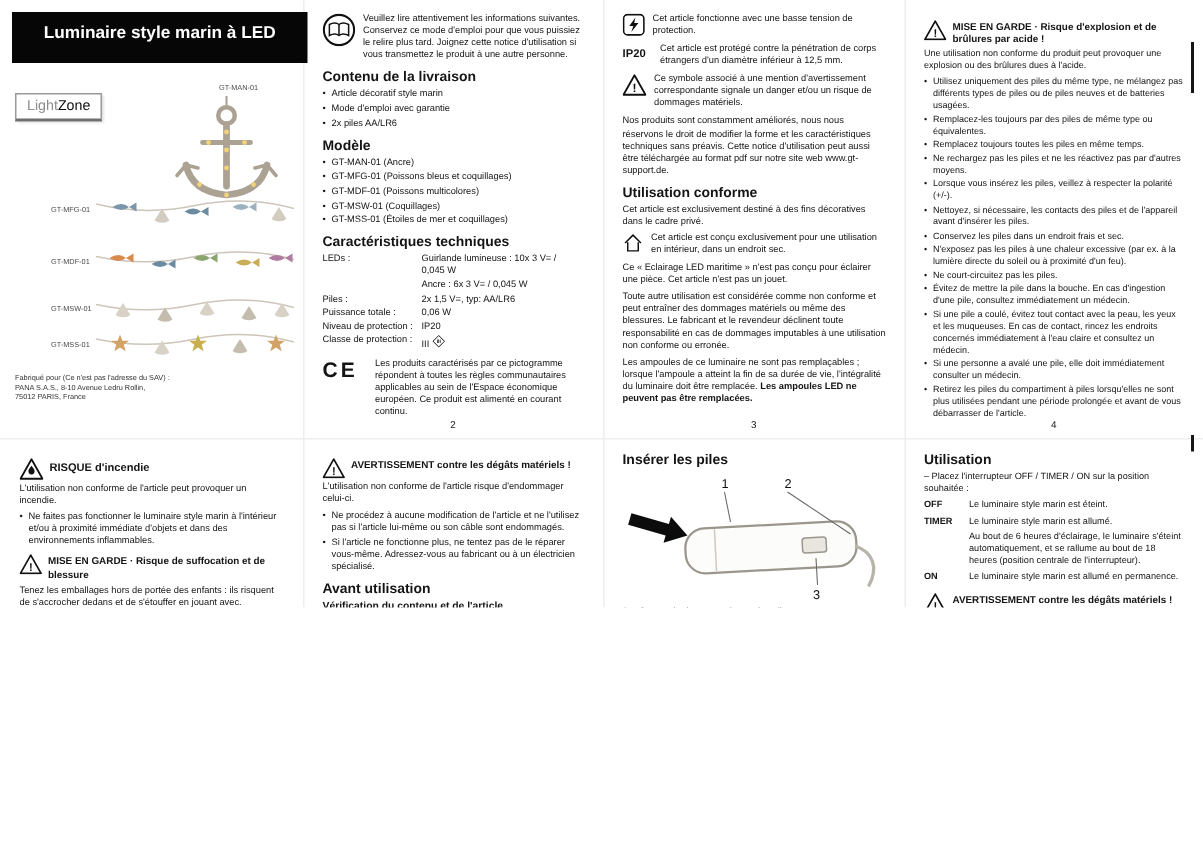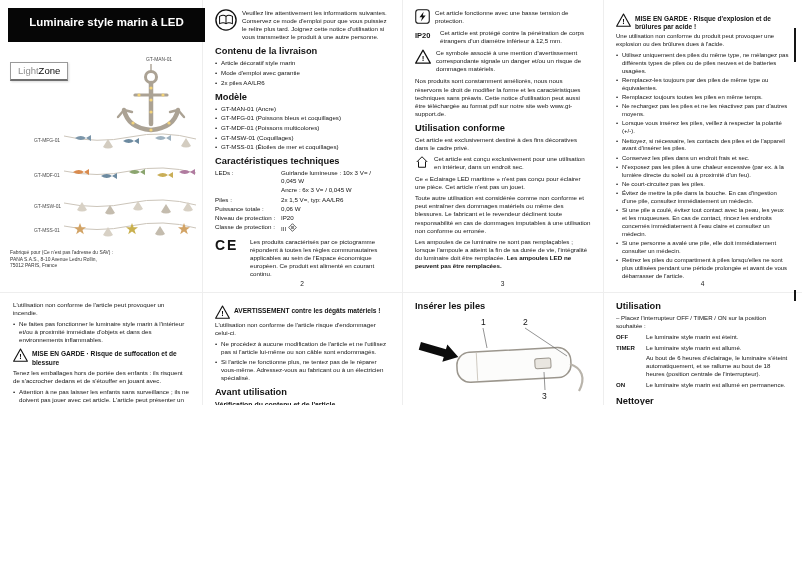--- a/index.html
+++ b/index.html
@@ -284,20 +284,29 @@
         <li>Ne court-circuitez pas les piles.</li>
         <li>Évitez de mettre la pile dans la bouche. En cas d'ingestion d'une pile, consultez immédiatement un médecin.</li>
         <li>Si une pile a coulé, évitez tout contact avec la peau, les yeux et les muqueuses. En cas de contact, rincez les endroits concernés immédiatement à l'eau claire et consultez un médecin.</li>
         <li>Si une personne a avalé une pile, elle doit immédiatement consulter un médecin.</li>
         <li>Retirez les piles du compartiment à piles lorsqu'elles ne sont plus utilisées pendant une période prolongée et avant de vous débarrasser de l'article.</li>
       </ul>
       <div class="pageno">4</div>
     </div>
 
     <div class="page">
+      <div class="warn-head">
+        <span class="icon">
+          <svg width="16" height="15" viewBox="0 0 24 22">
+              <path d="M12 1.5 L23 21 H1 Z" fill="#fff" stroke="#111" stroke-width="1.8" stroke-linejoin="round"></path>
+              <path d="M12 8 c2 2.6 3.1 3.8 3.1 5.6 a3.1 3.1 0 0 1 -6.2 0 c0-1.8 1.1-3 3.1-5.6 z" fill="#111"></path>
+            </svg>
+        </span>
+        <div class="ttl" style="font-size:7.4px">RISQUE d'incendie</div>
+      </div>
       <p>L'utilisation non conforme de l'article peut provoquer un incendie.</p>
       <ul class="b">
         <li>Ne faites pas fonctionner le luminaire style marin à l'intérieur et/ou à proximité immédiate d'objets et dans des environnements inflammables.</li>
       </ul>
 
       <div class="warn-head">
         <span class="icon">
           <svg width="15" height="14" viewBox="0 0 24 22">
               <path d="M12 1.5 L23 21 H1 Z" fill="#fff" stroke="#111" stroke-width="1.8" stroke-linejoin="round"></path>
               <text x="12" y="18" text-anchor="middle" font-size="12" font-weight="bold" fill="#111">!</text>
@@ -424,21 +433,20 @@
           <p>Au bout de 6 heures d'éclairage, le luminaire s'éteint automatiquement, et se rallume au bout de 18 heures (position centrale de l'interrupteur).</p>
         </div>
       </div>
       <div class="mode">
         <span class="ml">ON</span>
         <div class="mt">
             <p>Le luminaire style marin est allumé en permanence.</p>
           </div>
       </div>
 
-      <h2 class="h-main">Nettoyer</h2>
       <div class="warn-head">
         <span class="icon">
           <svg width="15" height="14" viewBox="0 0 24 22">
               <path d="M12 1.5 L23 21 H1 Z" fill="#fff" stroke="#111" stroke-width="1.8" stroke-linejoin="round"></path>
               <text x="12" y="18" text-anchor="middle" font-size="12" font-weight="bold" fill="#111">!</text>
             </svg>
         </span>
         <div class="ttl">AVERTISSEMENT contre les dégâts matériels !</div>
       </div>
       <p>Une utilisation inappropriée du produit peut l'endommager.</p>

